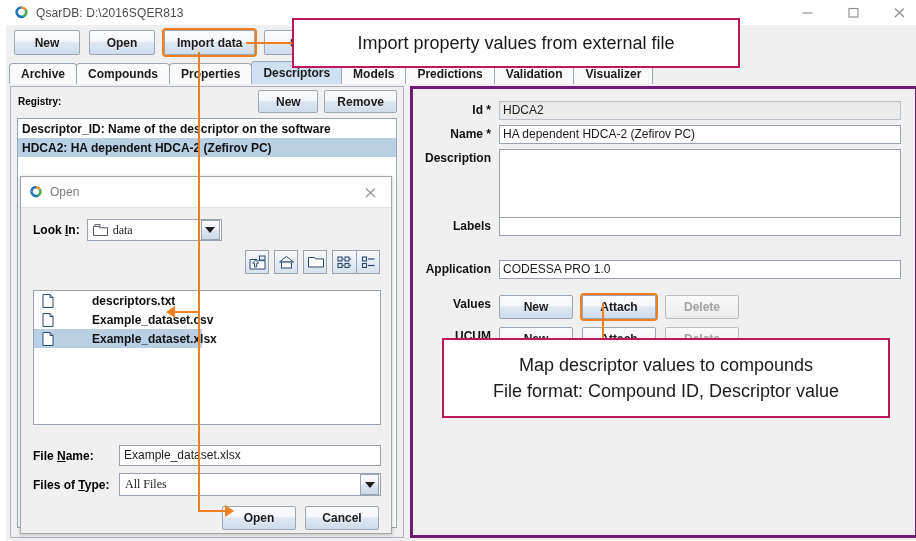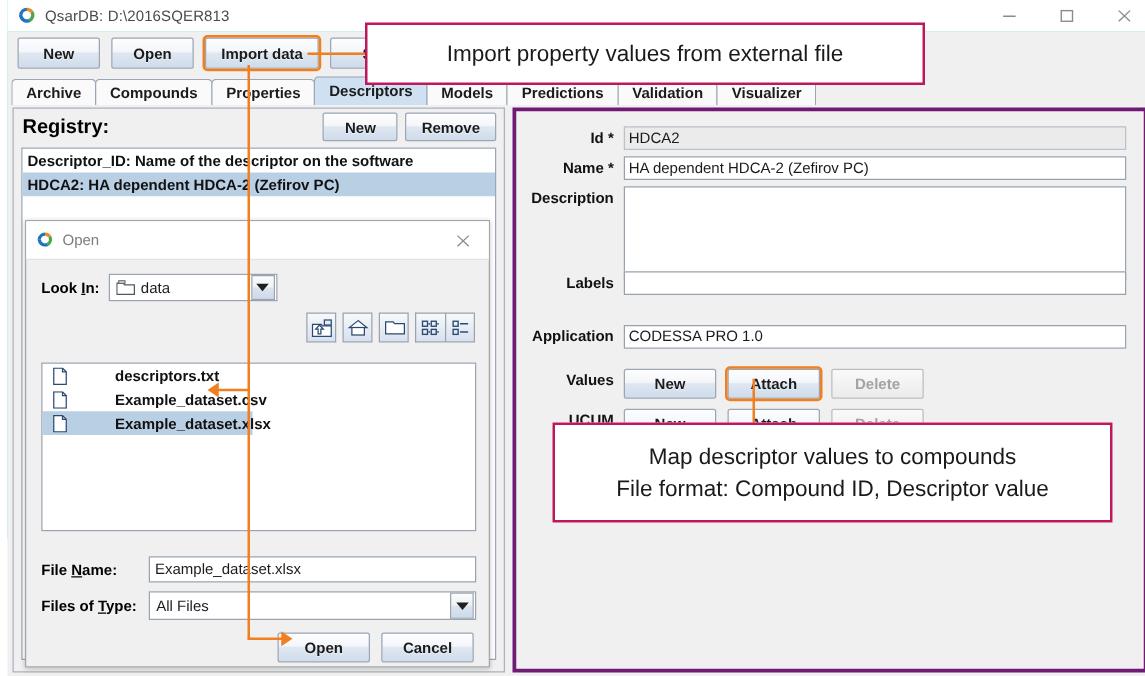--- a/index.html
+++ b/index.html
@@ -107,21 +107,21 @@
     position: absolute; left: 404px; top: 2px; width: 508px; height: 452px;
     background: #f0f0f0;
     border: 3px solid #701a75;
   }
 
   
   .reg-head {
     position: absolute; left: 0; top: 0; width: 392px; height: 29px;
     display: flex; align-items: center;
   }
-  .reg-label { margin-left: 7px; font-size: 16px; font-weight: bold; }
+  .reg-label { margin-left: 7px; font-size: 10px; font-weight: bold; }
   .reg-btns { position: absolute; right: 6px; top: 3px; display: flex; gap: 6px; }
   .reg-btns .btn { height: 23px; padding: 0 12px; min-width: 60px; }
 
   
   .reg-list {
     position: absolute; left: 6px; top: 31px; width: 380px; height: 410px;
     background: #ffffff;
     border: 1px solid #9ba7b5;
     overflow: hidden;
   }
@@ -179,21 +179,21 @@
   .lookin-row {
     position: absolute; left: 12px; top: 10px; width: 348px; height: 24px;
     display: flex; align-items: center;
   }
   .lookin-lbl { font-size: 12px; font-weight: bold; margin-right: 7px; }
   .lookin-lbl u { text-decoration: underline; }
   .combo {
     height: 22px; border: 1px solid #9aa4b0; background: #ffffff;
     display: flex; align-items: center; position: relative;
   }
-  .combo .ctext { font-size: 12px; padding-left: 5px; color:#1b1b1b; white-space:nowrap; }
+  .combo .ctext { font-size: 12px; padding-left: 5px; color:#1b1b1b; white-space:nowrap;font-family:Liberation Serif, serif; }
   .combo .carrow {
     width: 19px; height: 20px; margin-left: auto; margin-right: 1px;
     background: linear-gradient(to bottom,#fbfcfd 0%,#eef2f7 48%,#dbe4ef 52%,#cddaea 100%);
     border: 1px solid #9aa4b0;
     display: flex; align-items: center; justify-content: center;
   }
   .tri-down { width:0;height:0;border-left:5px solid transparent;border-right:5px solid transparent;border-top:6px solid #1f1f1f; }
   .folder-ic { width: 15px; height: 12px; margin-left: 5px; position: relative; flex:none; }
   .toolbtn {
     width: 24px; height: 24px;

